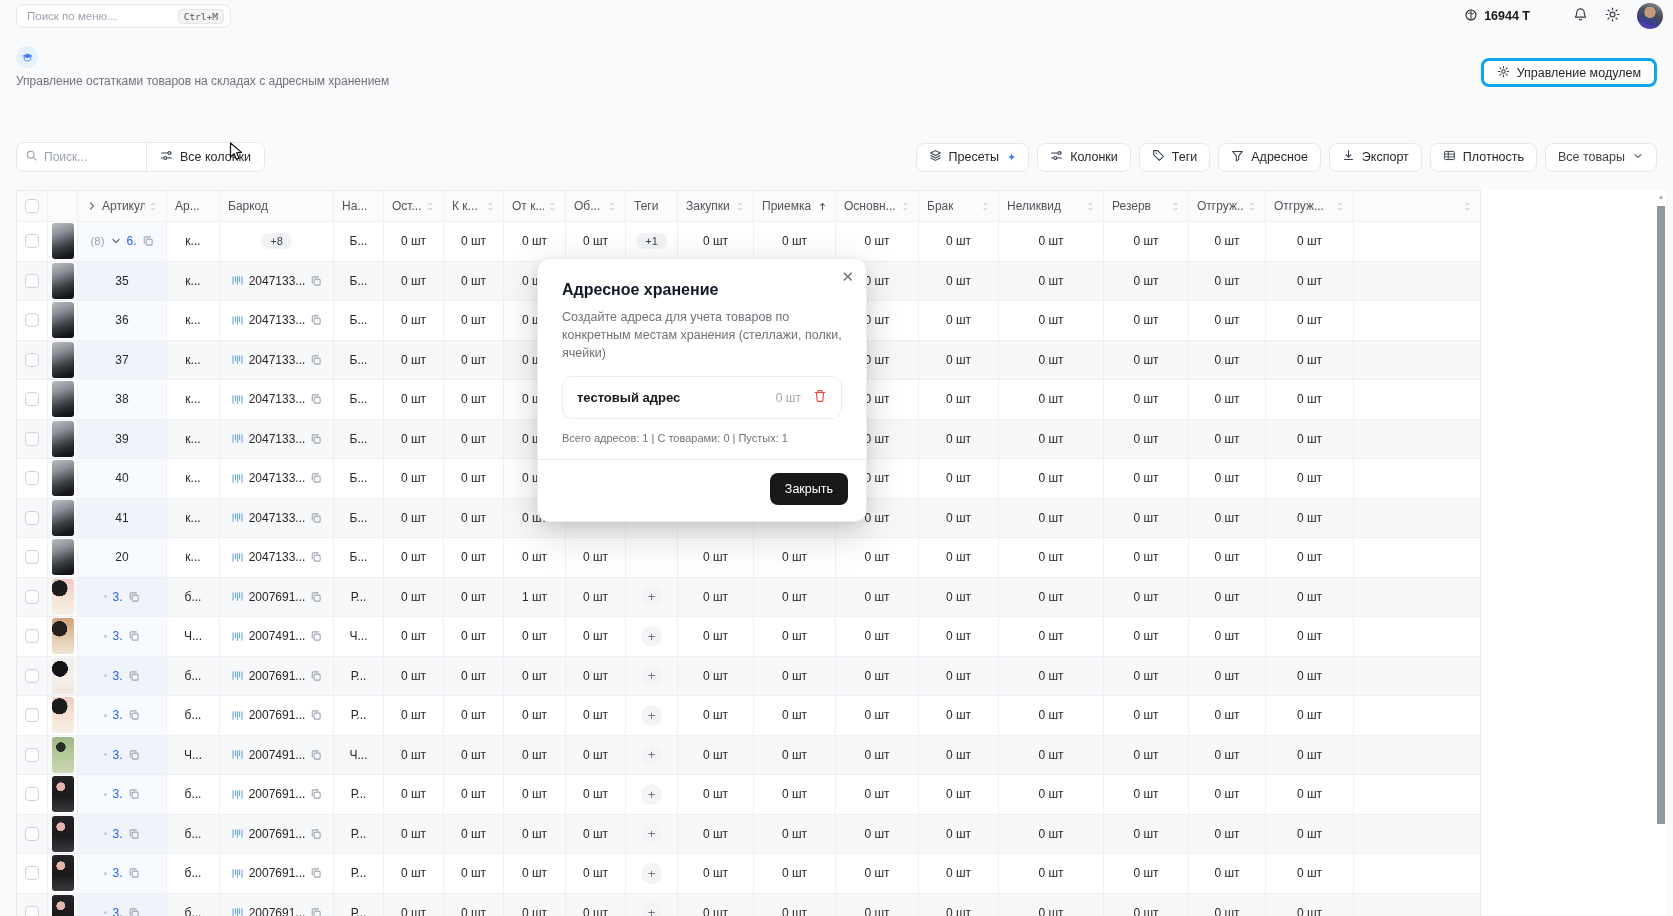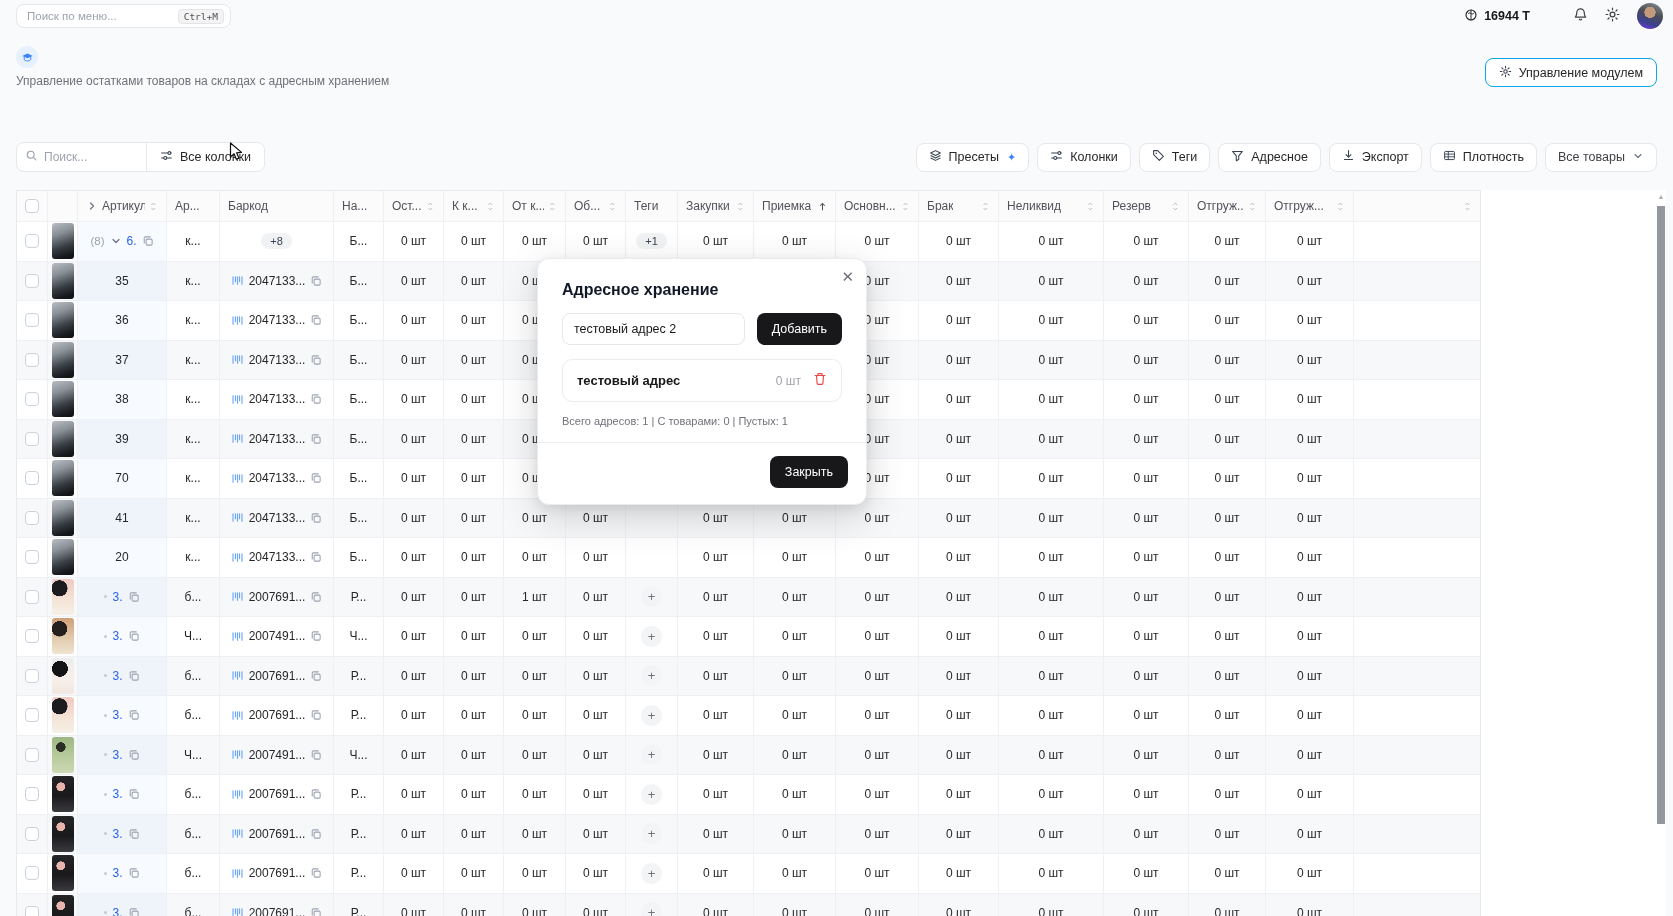--- a/index.html
+++ b/index.html
@@ -18,21 +18,21 @@
   .avatar { width:26px; height:26px; border-radius:50%; background:
       radial-gradient(circle at 50% 36%, #c49a7c 0 26%, rgba(0,0,0,0) 27%),
       linear-gradient(200deg,#8b8f96 0%,#4a4e55 42%,#3b3f8f 72%,#7c3aed 100%); }
 
   
   .page-head { position:absolute; left:16px; top:46px; }
   .page-title-row { display:flex; align-items:center; gap:8px; }
   .page-title { font-size:27px; font-weight:800; letter-spacing:-0.4px; color:#111827; }
   .title-badge { width:22px; height:22px; border-radius:50%; background:#e7f0fd; display:flex; align-items:center; justify-content:center; }
   .subtitle { margin-top:6px; font-size:12px; color:#71717a; }
-  .manage-btn { position:absolute; right:16px; top:58px; height:29px; display:flex; align-items:center; gap:7px; background:#fff; border:1px solid #0ea5e9; border-radius:8px; padding:0 13px; font-size:12.5px; color:#27272a; cursor:pointer; font-family:inherit; }
+  .manage-btn { position:absolute; right:16px; top:58px; height:29px; display:flex; align-items:center; gap:7px; background:#fff; border:3px solid #0ea5e9; border-radius:8px; padding:0 13px; font-size:12.5px; color:#27272a; cursor:pointer; font-family:inherit; }
 
   
   .toolbar { position:absolute; left:16px; right:16px; top:142px; height:30px; display:flex; align-items:center; }
   .seg { display:flex; height:30px; border:1px solid #e5e7eb; border-radius:8px; background:#fff; overflow:hidden; }
   .seg-search { width:130px; display:flex; align-items:center; padding:0 8px; gap:6px; border-right:1px solid #e5e7eb; }
   .seg-search input { border:none; outline:none; width:100%; font-size:12px; color:#374151; font-family:inherit; background:transparent; }
   .seg-search input::placeholder { color:#9ca3af; }
   .seg-btn { display:flex; align-items:center; gap:7px; padding:0 13px; font-size:12.5px; color:#27272a; background:#fff; border:none; cursor:pointer; font-family:inherit; }
   .tb-spacer { flex:1; }
   .tb-btn { height:29px; display:flex; align-items:center; gap:7px; background:#fff; border:1px solid #e5e7eb; border-radius:8px; padding:0 12px; font-size:12.5px; color:#27272a; margin-left:8px; cursor:pointer; font-family:inherit; }
@@ -654,21 +654,21 @@
       <div class="td" style="width:127px"></div>
     </div>
     <div class="tr">
       <div class="td c-check">
         <span class="cb"></span>
       </div>
       <div class="td c-img">
         <span class="thumb t-shoe"></span>
       </div>
       <div class="td c-article" style="width:89px">
-        <span class="art">70</span>
+        <span class="art">40</span>
       </div>
       <div class="td" style="width:53px">
         <span class="cellt">к...</span>
       </div>
       <div class="td c-barcode" style="width:114px">
         <span class="bic">
           <svg viewBox="0 0 16 16" width="13" height="13">
             <g stroke="#6aa6f8" stroke-width="1.4" stroke-linecap="round">
               <path d="M2.5 3.5v9M5.5 3.5v6M8 3.5v9M10.5 3.5v6M13.5 3.5v9"></path>
             </g>
@@ -1301,24 +1301,21 @@
   </div>
 
 <div class="vscroll">
   <div class="arr">▲</div>
   <div class="vthumb"></div>
 </div>
 
 <div class="modal">
   <button class="modal-x">✕</button>
   <div class="m-title">Адресное хранение</div>
-  <div class="m-addrow">
-    <input class="m-input" value="тестовый адрес 2" style="">
-    <button class="btn-black">Добавить</button>
-  </div>
+  <div class="m-desc">Создайте адреса для учета товаров по конкретным местам хранения (стеллажи, полки, ячейки)</div>
   <div class="m-list">
     <div class="m-list-row">
       <span class="m-addr">тестовый адрес</span>
       <span class="m-stock">0 шт</span>
       <button class="m-trash">
           <span><svg viewBox="0 0 16 16" width="14" height="14">
               <path d="M2.5 4h11M5.5 4V2.8a1 1 0 0 1 1-1h3a1 1 0 0 1 1 1V4M4 4l.7 9a1.2 1.2 0 0 0 1.2 1.1h4.2a1.2 1.2 0 0 0 1.2-1.1L12 4" fill="none" stroke="#ef4444" stroke-width="1.3" stroke-linecap="round" stroke-linejoin="round"></path>
             </svg></span>
         </button>
     </div>

